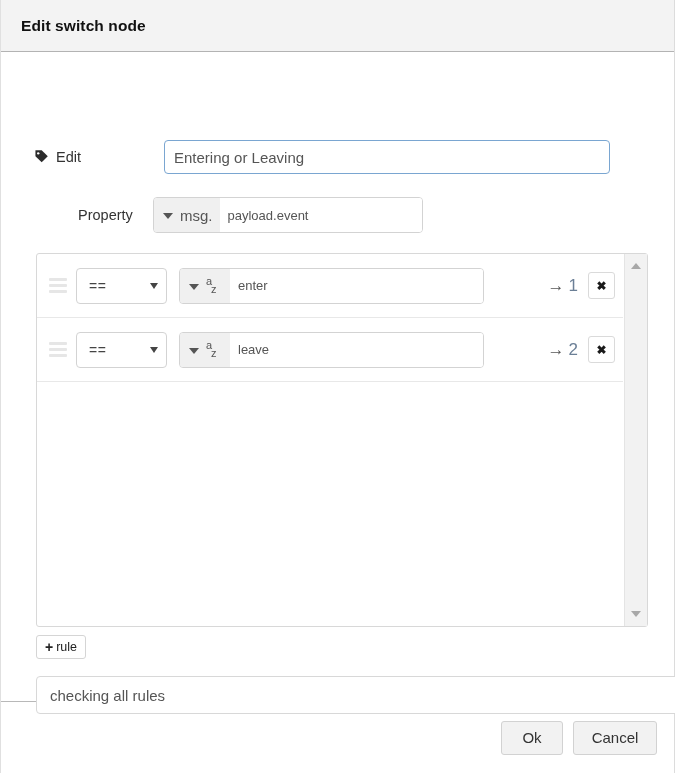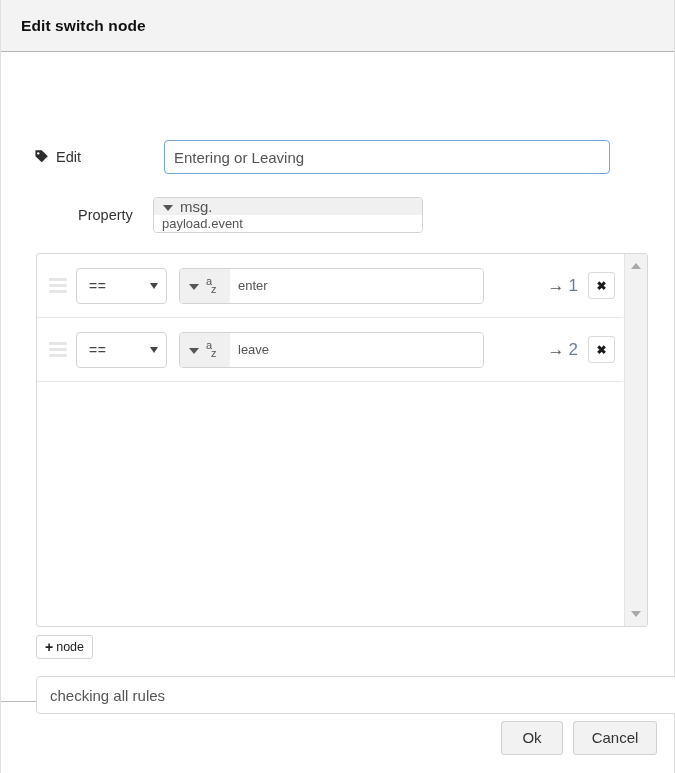--- a/index.html
+++ b/index.html
@@ -131,21 +131,21 @@
   .typed-input-value {
     flex: 1 1 auto;
     border: none;
     outline: none;
     background: #ffffff;
     font-family: "Liberation Sans", sans-serif;
     font-size: 13px;
     color: #555555;
     padding: 0 8px;
   }
-  .prop-typed { width: 270px; flex-direction: column; }
+  .prop-typed { width: 270px; }
   .prop-typed .typed-input-value { color: #555555; }
 
   
   .rules-panel {
     position: absolute;
     left: 35px;
     top: 201px;
     width: 612px;
     height: 374px;
     border: 1px solid #d8d8d8;
@@ -487,21 +487,21 @@
           <span class="tri-up"></span>
         </div>
         <div class="scroll-arrow down">
           <span class="tri-down"></span>
         </div>
       </div>
     </div>
 
     <button class="add-rule-btn">
       <span class="plus">+</span>
-      <span>node</span>
+      <span>rule</span>
     </button>
 
     <div class="mode-select">
       <span class="mode-select-label">checking all rules</span>
       <span class="caret-md"></span>
     </div>
 
   </div>
 
   <div class="dialog-footer">

